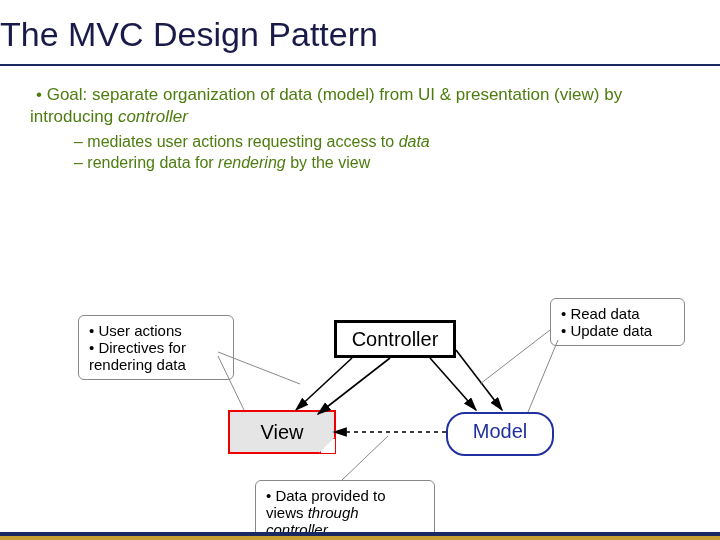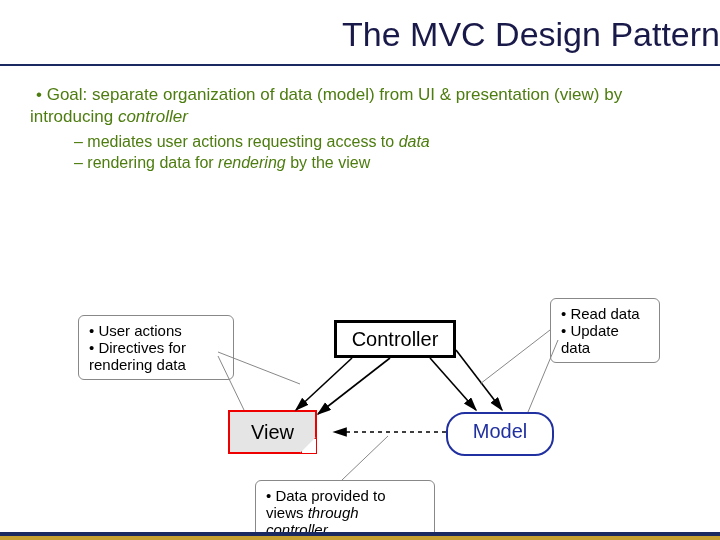--- a/index.html
+++ b/index.html
@@ -1,33 +1,33 @@
 <!DOCTYPE html>
 <html><head>
 <meta charset="utf-8">
 <style>
 *{margin:0;padding:0;box-sizing:border-box}
 body{width:720px;height:540px;background:#fff;font-family:Arial,Helvetica,sans-serif;position:relative;overflow:hidden}
-.title{font-size:34px;color:#1a1a4a;text-align:right;padding:15px 0 10px;font-weight:400}
+.title{font-size:34px;color:#1a1a4a;text-align:left;padding:15px 0 10px;font-weight:400}
 .hr{height:2px;background:#1a2a60;width:100%}
 .content{padding:18px 30px 10px 30px;font-size:17px;color:#4d7c0f;line-height:1.3}
 .b1{margin-bottom:4px}
 .b1::before{content:"• ";margin-left:6px}
 .b1 .txt{display:inline}
 .sub{margin-left:44px;font-size:16px}
 .sub::before{content:"– "}
 .b2{margin-top:10px}
 .b2::before{content:"• ";margin-left:6px}
 .box{position:absolute;background:#fff;border:1px solid #888;border-radius:6px;padding:6px 10px;font-size:15px}
 .callout-ua{left:78px;top:315px;width:156px}
-.callout-rd{left:550px;top:298px;width:110px}
+.callout-rd{left:550px;top:298px;width:135px}
 .callout-dp{left:255px;top:480px;width:180px}
 .node{position:absolute;text-align:center;font-size:20px}
 .controller{left:334px;top:320px;width:122px;height:38px;border:3px solid #000;line-height:32px}
-.view{left:228px;top:410px;width:89px;height:44px;border:2px solid #e00;background:#e5e5e5;line-height:40px}
+.view{left:228px;top:410px;width:108px;height:44px;border:2px solid #e00;background:#e5e5e5;line-height:40px}
 .view::after{content:"";position:absolute;right:-1px;bottom:-1px;width:14px;height:14px;background:#fff;border-left:2px solid #e00;border-top:2px solid #e00;clip-path:polygon(0 100%,100% 0,100% 100%)}
 .model{left:446px;top:412px;width:108px;height:44px;border:2px solid #2030a0;border-radius:19px;color:#2030a0;line-height:34px;background:#fff}
 svg.arrows{position:absolute;left:0;top:0;width:720px;height:540px;pointer-events:none}
 .footer-bar{position:absolute;bottom:4px;left:0;width:100%;height:4px;background:#1a2a60}
 .footer-gold{position:absolute;bottom:0;left:0;width:100%;height:4px;background:#c5a030}
 em{font-style:italic}
 </style>
 </head>
 <body>
 

